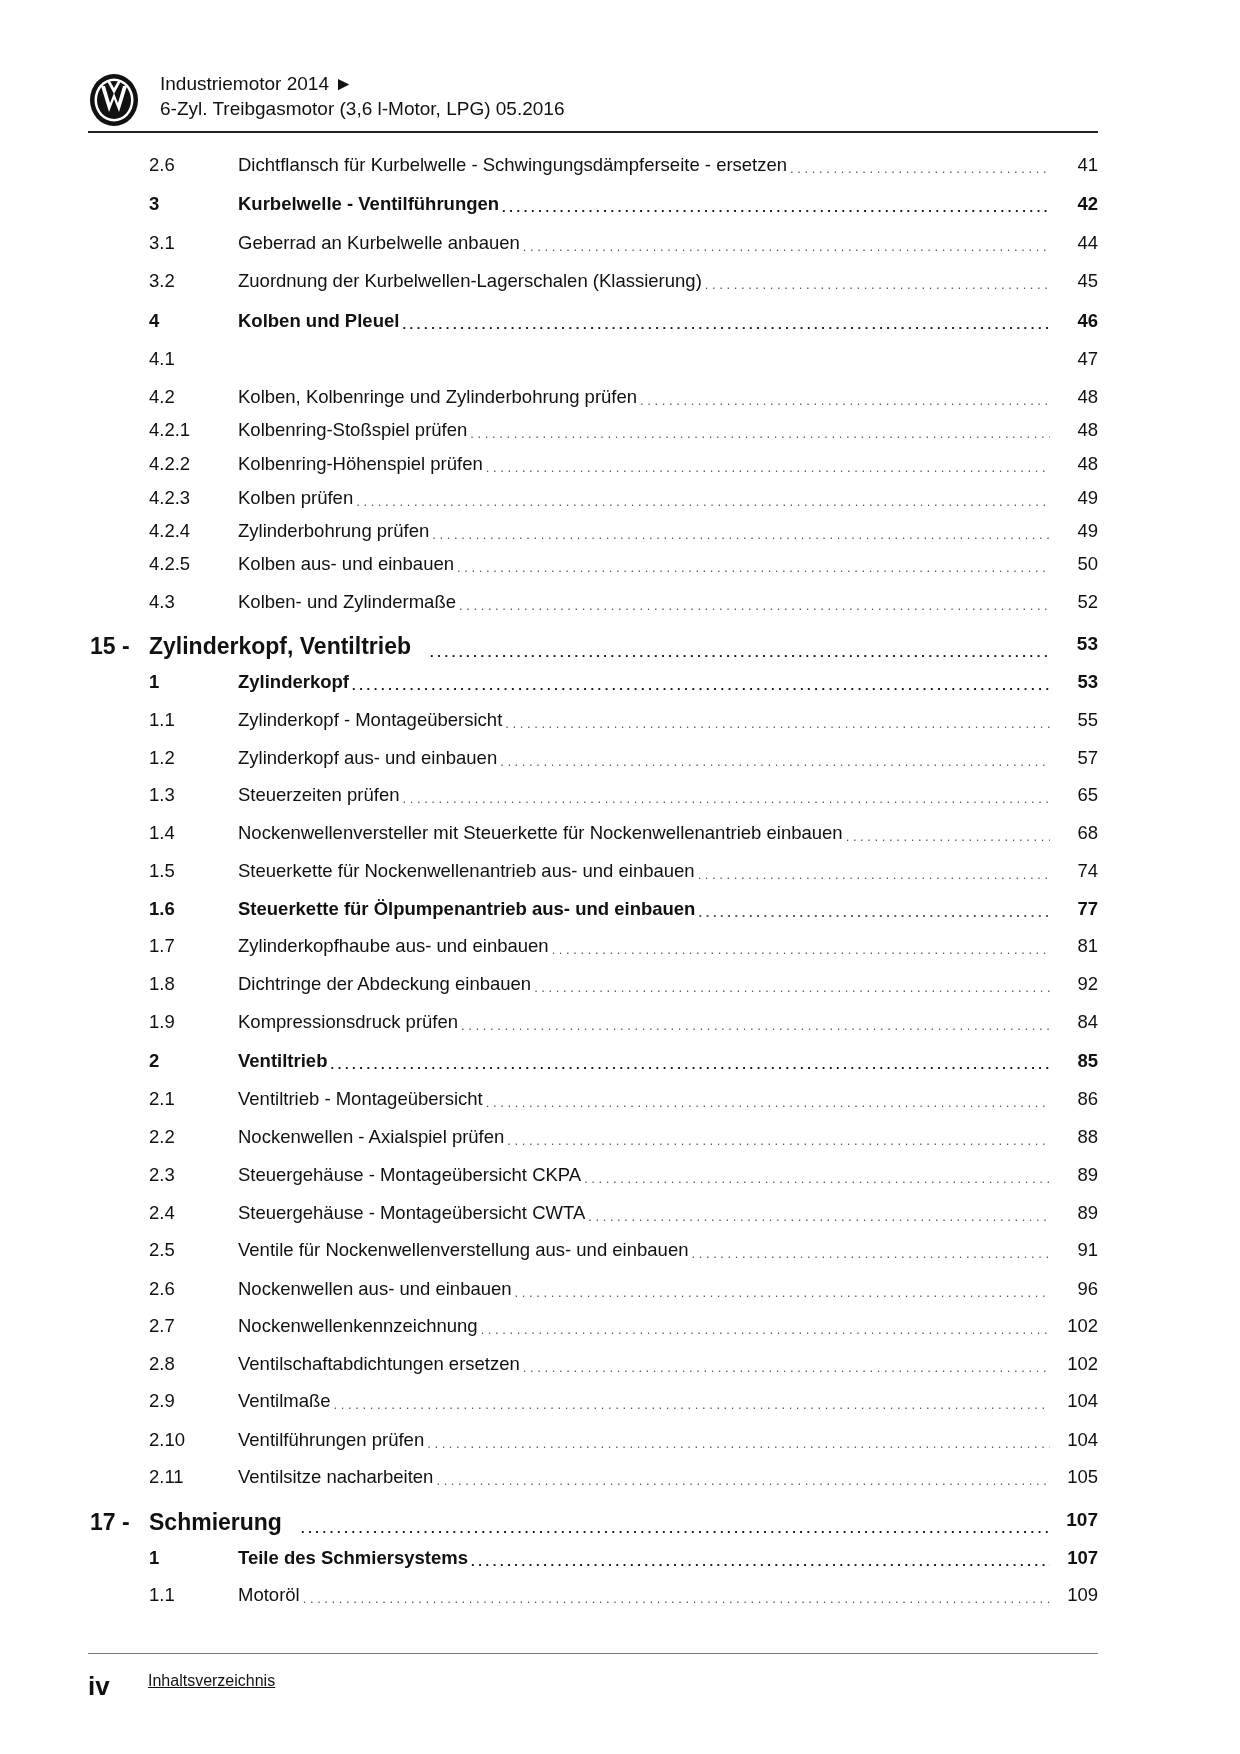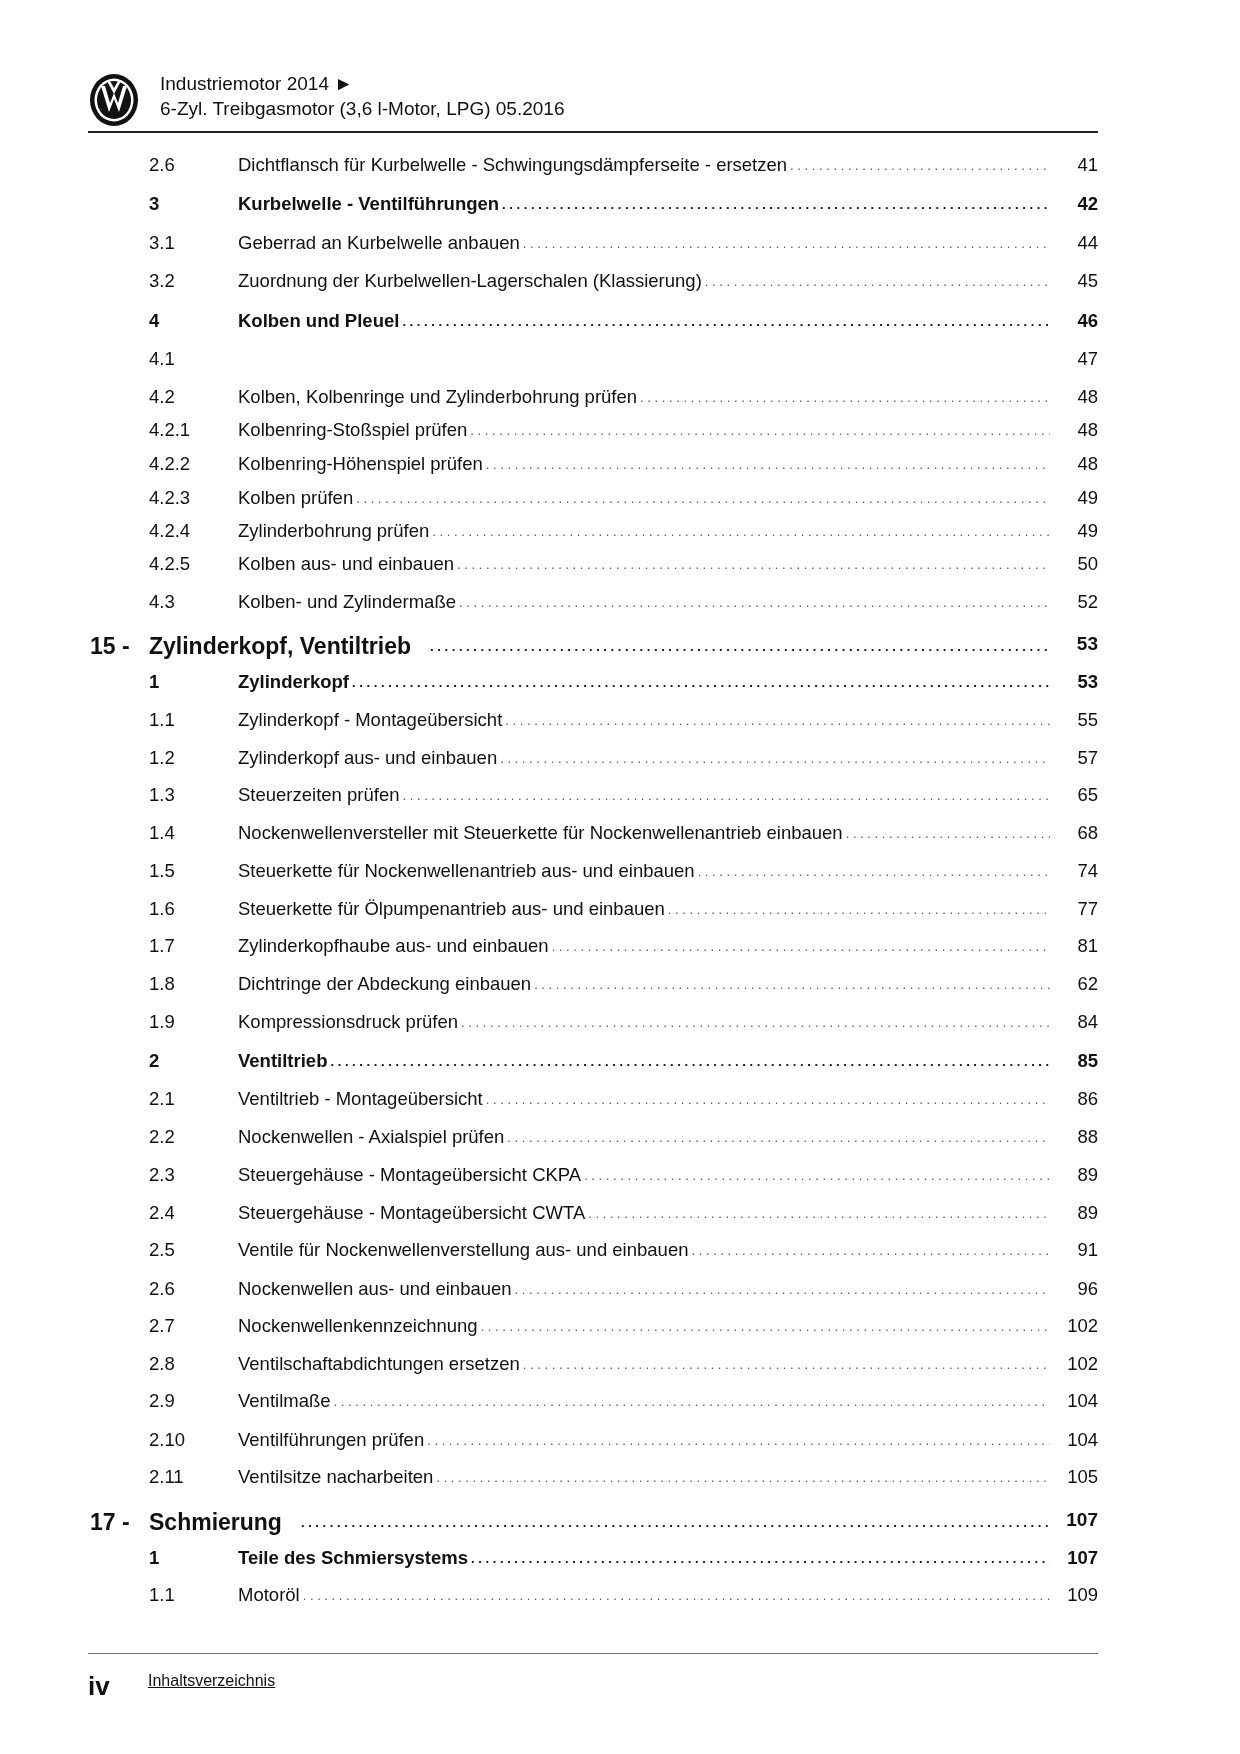--- a/index.html
+++ b/index.html
@@ -7,21 +7,21 @@
          font-family: "Liberation Sans", sans-serif; color: #111; }
   .logo { position: absolute; left: 88px; top: 72px; width: 52px; height: 56px; }
   .hdr1 { position: absolute; left: 160px; top: 73px; font-size: 19px; }
   .hdr2 { position: absolute; left: 160px; top: 98px; font-size: 19px; }
   .hrule { position: absolute; left: 88px; width: 1010px; top: 131px; height: 2px; background: #222; }
   .frule { position: absolute; left: 88px; width: 1010px; top: 1653px; height: 1px; background: #777; }
   .pagenum { position: absolute; left: 88px; top: 1671px; font-size: 26px; font-weight: bold; }
   .footer-title { position: absolute; left: 148px; top: 1672px; font-size: 16px; text-decoration: underline; }
   .row { position: absolute; left: 88px; width: 1010px; height: 26px; display: flex; align-items: baseline; font-size: 18.5px; }
   .row .num { position: absolute; left: 61px; }
-  .row .title-wrap { position: absolute; left: 150px; right: 48px; display: flex; align-items: center; overflow: hidden; white-space: nowrap; }
+  .row .title-wrap { position: absolute; left: 150px; right: 48px; display: flex; align-items: flex-end; overflow: hidden; white-space: nowrap; }
   .row .leader { flex: 1; overflow: hidden; margin-left: 3px; color: #555; letter-spacing: 2px; font-size: 13px; }
   .row .leader::after { content: ". . . . . . . . . . . . . . . . . . . . . . . . . . . . . . . . . . . . . . . . . . . . . . . . . . . . . . . . . . . . . . . . . . . . . . . . . . . . . . . . . . . . . . . . . . . . . . . . . . . . . . . . . . . . . . . . . . . . . . . . . . . . . . . . . . . . . . . . . . . . . . . ."; letter-spacing: 0; }
   .row .page { position: absolute; right: 0; width: 44px; text-align: right; }
   .row.bold { font-weight: bold; }
   .row.bold .leader { color: #111; font-weight: bold; }
   .row.chapter { font-size: 23px; }
   .row.chapter .num { left: 2px; font-weight: bold; }
   .row.chapter .title-wrap { left: 61px; gap: 16px; }
   .row.chapter .page { font-weight: bold; font-size: 19px; }
   .row.chapter .leader { color: #111; }
@@ -190,21 +190,21 @@
       <span class="page">68</span>
     </div>
     <div class="row" style="top: 860px;">
       <span class="num">1.5</span>
       <span class="title-wrap">
         <span>Steuerkette für Nockenwellenantrieb aus- und einbauen</span>
         <span class="leader"></span>
       </span>
       <span class="page">74</span>
     </div>
-    <div class="row" style="top: 898px;">
+    <div class="row" style="top: 898px; font-weight: bold;">
       <span class="num">1.6</span>
       <span class="title-wrap">
         <span>Steuerkette für Ölpumpenantrieb aus- und einbauen</span>
         <span class="leader"></span>
       </span>
       <span class="page">77</span>
     </div>
     <div class="row" style="top: 935px;">
       <span class="num">1.7</span>
       <span class="title-wrap">
@@ -212,21 +212,21 @@
         <span class="leader"></span>
       </span>
       <span class="page">81</span>
     </div>
     <div class="row" style="top: 973px;">
       <span class="num">1.8</span>
       <span class="title-wrap">
         <span>Dichtringe der Abdeckung einbauen</span>
         <span class="leader"></span>
       </span>
-      <span class="page">62</span>
+      <span class="page">92</span>
     </div>
     <div class="row" style="top: 1011px;">
       <span class="num">1.9</span>
       <span class="title-wrap">
         <span>Kompressionsdruck prüfen</span>
         <span class="leader"></span>
       </span>
       <span class="page">84</span>
     </div>
     <div class="row bold" style="top: 1050px;">

